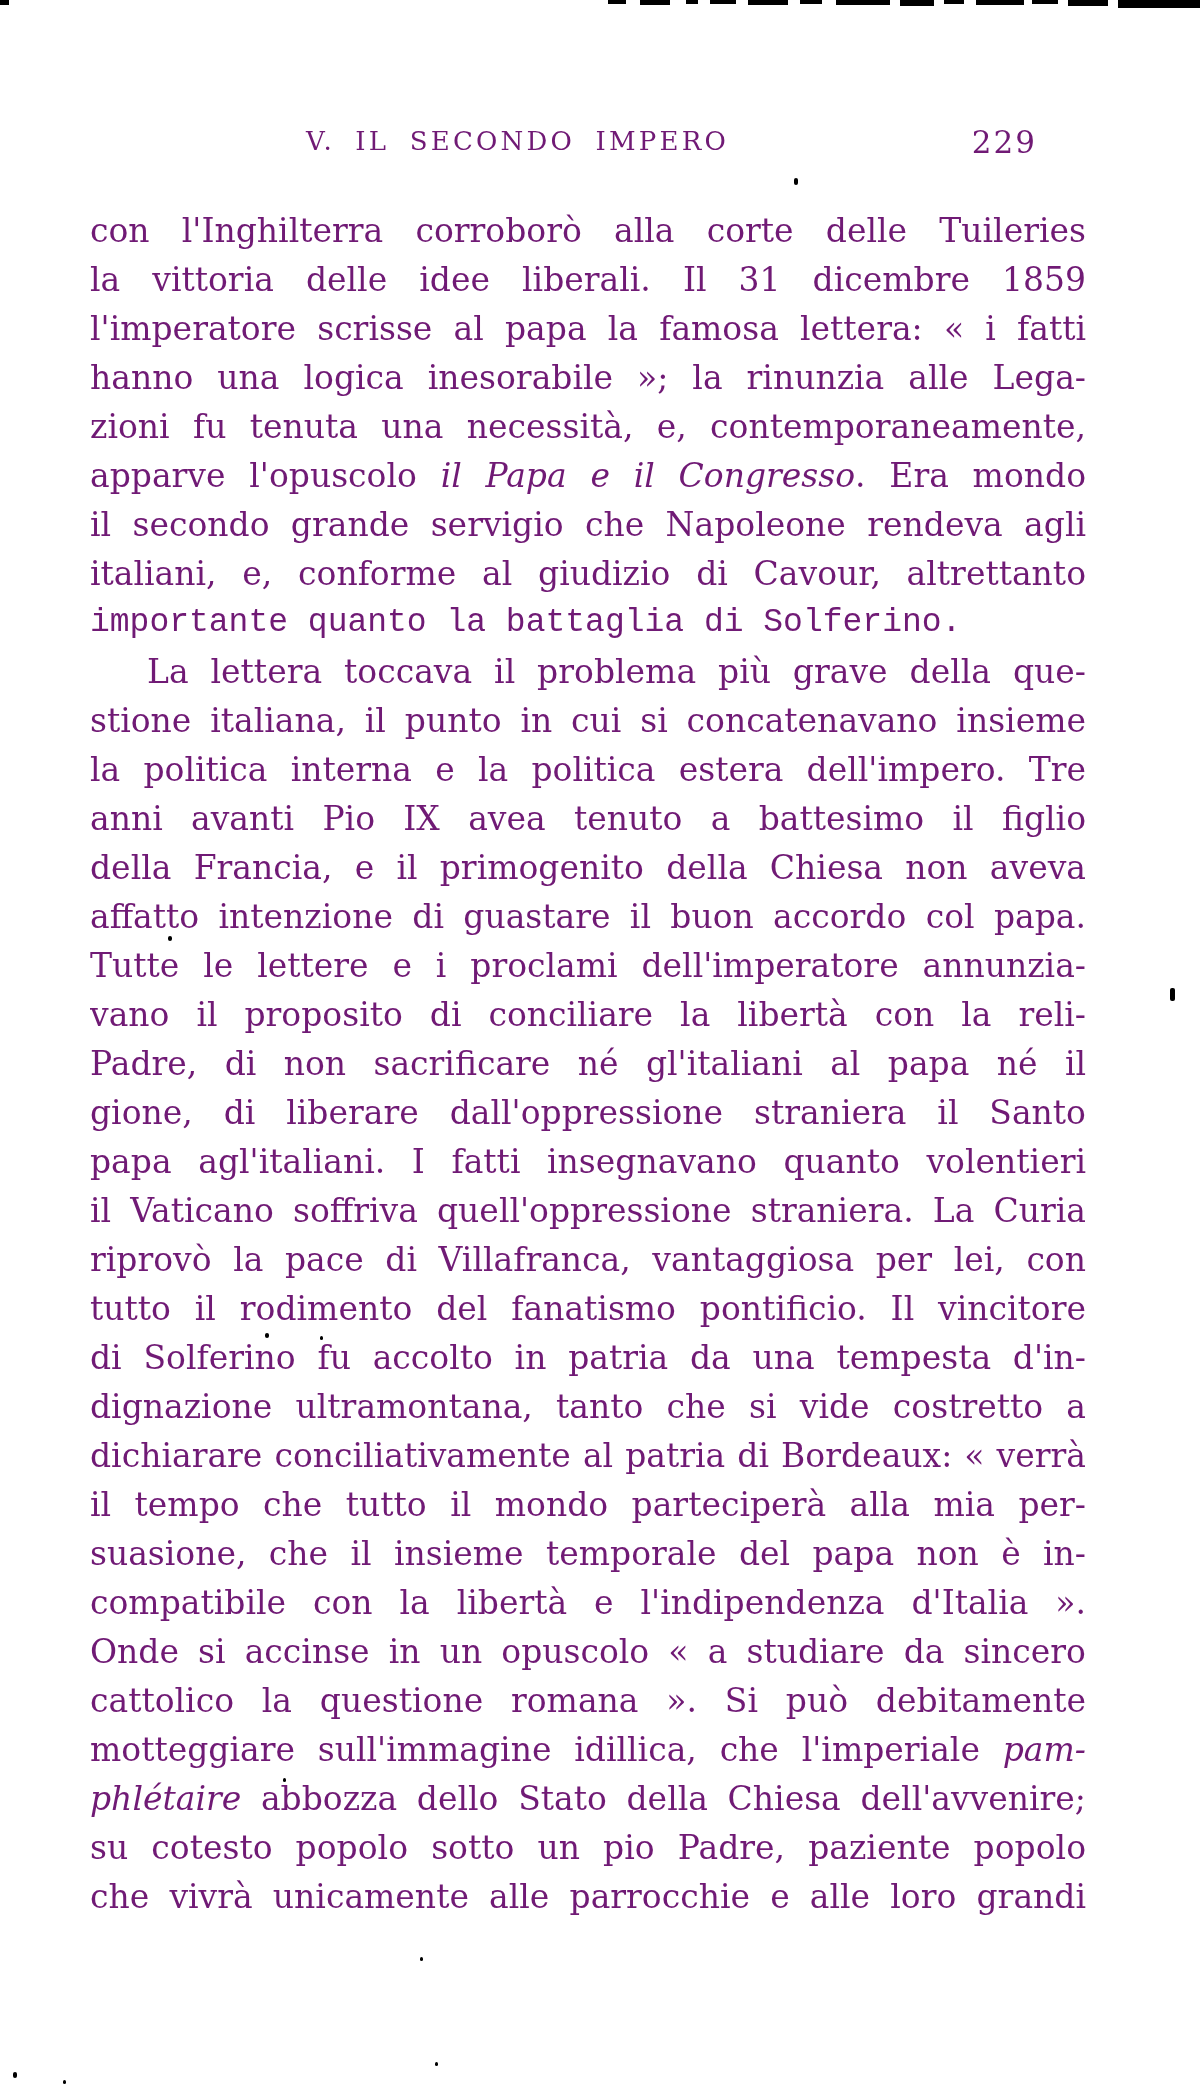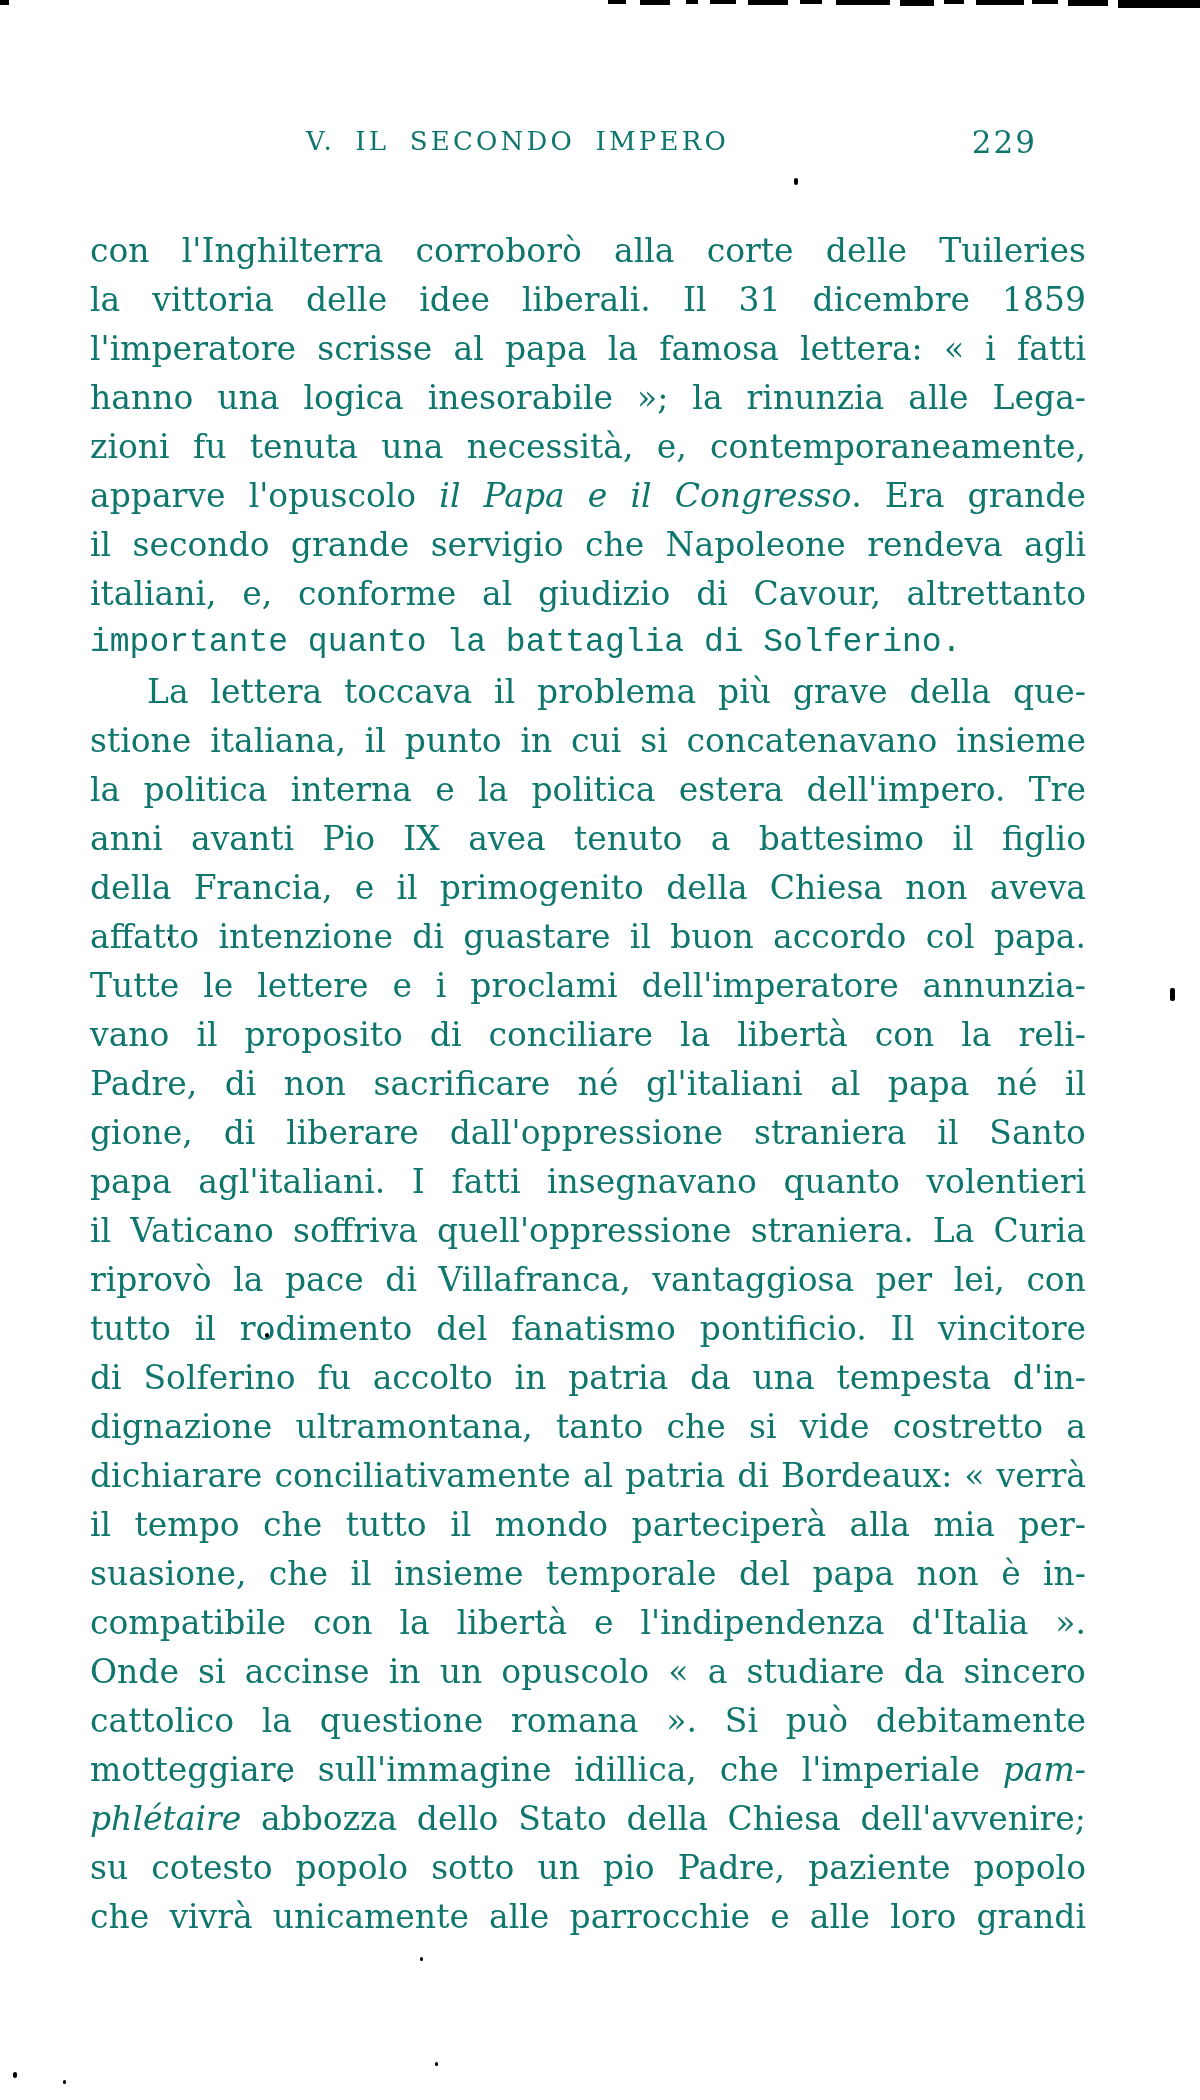--- a/index.html
+++ b/index.html
@@ -7,21 +7,21 @@
     padding: 0;
     background: #ffffff;
   }
   .page {
     position: relative;
     width: 1200px;
     height: 2100px;
     background: #ffffff;
     overflow: hidden;
     font-family: "DejaVu Serif", "Liberation Serif", serif;
-    color: #0f766e;
+    color: #701a75;
   }
 
   
   .running-header { position: absolute; top: 0; left: 0; width: 100%; }
   .chapter-title {
     position: absolute;
     left: 306px;
     top: 126px;
     font-size: 26px;
     letter-spacing: 3.2px;
@@ -37,21 +37,20 @@
   }
 
   
   .text-block {
     position: absolute;
     left: 90px;
     top: 206px;
     width: 996px;
     font-size: 33px;
     line-height: 49px;
-    margin-top: 20px;
   }
   .line {
     height: 49px;
     overflow: hidden;
     text-align: justify;
     text-align-last: justify;
   }
   .line.no-j { text-align-last: left; font-family: Liberation Mono, monospace; }
   .line.indent { text-indent: 57px; }
   .it { font-style: italic; }
@@ -97,21 +96,21 @@
     <div class="chapter-title">V. IL SECONDO IMPERO</div>
     <div class="page-number">229</div>
   </div>
 
   <div class="text-block" id="body-text">
       <div class="line"><span>con l'Inghilterra corroborò alla corte delle Tuileries</span></div>
       <div class="line"><span>la vittoria delle idee liberali. Il 31 dicembre 1859</span></div>
       <div class="line"><span>l'imperatore scrisse al papa la famosa lettera: « i fatti</span></div>
       <div class="line"><span>hanno una logica inesorabile »; la rinunzia alle Lega-</span></div>
       <div class="line"><span>zioni fu tenuta una necessità, e, contemporaneamente,</span></div>
-      <div class="line"><span>apparve l'opuscolo </span><span class="it">il Papa e il Congresso</span><span>. Era grande</span></div>
+      <div class="line"><span>apparve l'opuscolo </span><span class="it">il Papa e il Congresso</span><span>. Era mondo</span></div>
       <div class="line"><span>il secondo grande servigio che Napoleone rendeva agli</span></div>
       <div class="line"><span>italiani, e, conforme al giudizio di Cavour, altrettanto</span></div>
       <div class="line no-j"><span>importante quanto la battaglia di Solferino.</span></div>
       <div class="line indent"><span>La lettera toccava il problema più grave della que-</span></div>
       <div class="line"><span>stione italiana, il punto in cui si concatenavano insieme</span></div>
       <div class="line"><span>la politica interna e la politica estera dell'impero. Tre</span></div>
       <div class="line"><span>anni avanti Pio IX avea tenuto a battesimo il figlio</span></div>
       <div class="line"><span>della Francia, e il primogenito della Chiesa non aveva</span></div>
       <div class="line"><span>affatto intenzione di guastare il buon accordo col papa.</span></div>
       <div class="line"><span>Tutte le lettere e i proclami dell'imperatore annunzia-</span></div>

